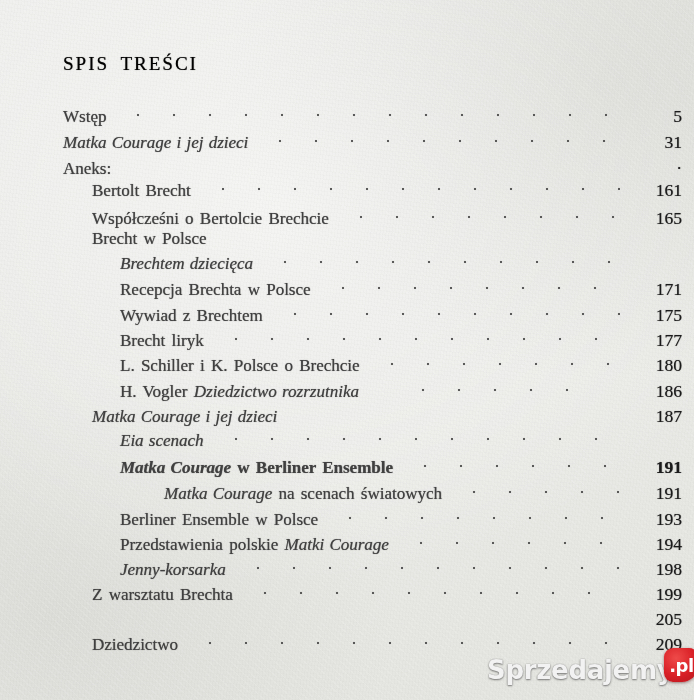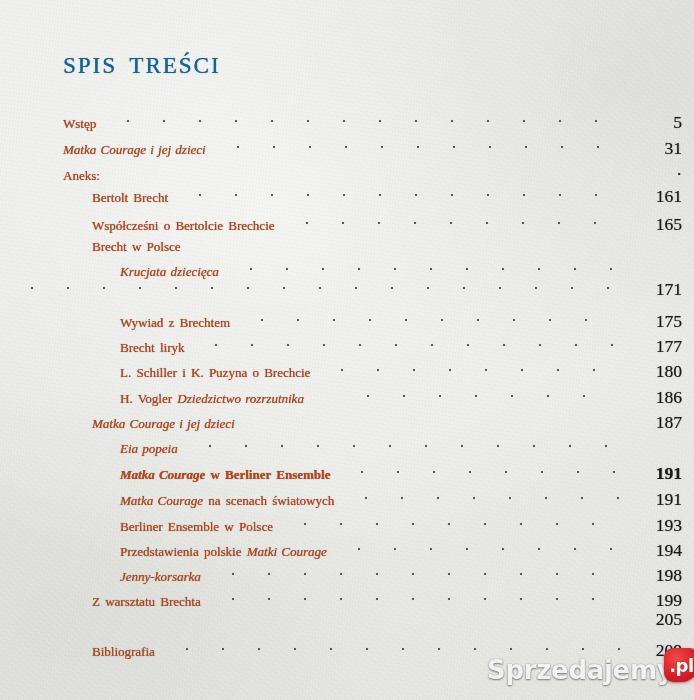--- a/index.html
+++ b/index.html
@@ -39,43 +39,42 @@
   #content {
     position: absolute;
     inset: 0;
   }
 
   
   #toc-heading {
     position: absolute;
     left: 63px;
     top: 53px;
-    font-size: 23px;
+    font-size: 19px;
     letter-spacing: 2.0px;
     word-spacing: 5px;
-    color: #0369a1;
+    color: #000000;
     text-shadow: 0 0 1px rgba(40,40,40,0.55), 0.4px 0.3px 0 rgba(60,60,60,0.35);
   }
 
   
   .entry {
     position: absolute;
     left: 0;
     right: 0;
     height: 27px;
     display: flex;
     align-items: baseline;
   }
   .label {
-    font-size: 13px;
-    color: #c2410c;
+    font-size: 17px;
+    color: #404040;
     white-space: nowrap;
     word-spacing: 2px;
     text-shadow: 0 0 1px rgba(45,45,45,0.5), 0.4px 0.25px 0 rgba(70,70,70,0.3);
-    margin-top: 10px;
   }
   .label i {
     font-style: italic;
     word-spacing: 1px;
   }
   .dots {
     flex: 1;
     margin: 0 6px 0 14px;
     position: relative;
     top: -4px;
@@ -176,64 +175,65 @@
         <span class="label">Współcześni o Bertolcie Brechcie</span>
         <span class="dots"></span>
         <span class="page">165</span>
       </div>
       <div class="entry lvl1" style="top: 229px;">
         <span class="label">Brecht  w  Polsce</span>
         <span class="dots none"></span>
         <span class="page"></span>
       </div>
       <div class="entry lvl2" style="top: 254px;">
-        <span class="label"><i>Krucjata dziecięca</i></span>
+        <span class="label"><i>Brechtem dziecięca</i></span>
         <span class="dots"></span>
         <span class="page"></span>
       </div>
       <div class="entry lvl2" style="top: 279px;">
+        <span class="label">Recepcja  Brechta  w  Polsce</span>
         <span class="dots"></span>
         <span class="page">171</span>
       </div>
       <div class="entry lvl2" style="top: 305px;">
         <span class="label">Wywiad  z  Brechtem</span>
         <span class="dots"></span>
         <span class="page">175</span>
       </div>
       <div class="entry lvl2" style="top: 330px;">
         <span class="label">Brecht  liryk</span>
         <span class="dots"></span>
         <span class="page">177</span>
       </div>
       <div class="entry lvl2" style="top: 355px;">
-        <span class="label">L.  Schiller  i  K.  Puzyna  o  Brechcie</span>
+        <span class="label">L.  Schiller  i  K.  Polsce  o  Brechcie</span>
         <span class="dots"></span>
         <span class="page">180</span>
       </div>
       <div class="entry lvl2" style="top: 381px; gap: 32px;">
         <span class="label">H. Vogler <i>Dziedzictwo rozrzutnika</i></span>
         <span class="dots"></span>
         <span class="page">186</span>
       </div>
       <div class="entry lvl1" style="top: 406px;">
         <span class="label"><i>Matka Courage i jej dzieci</i></span>
         <span class="dots none"></span>
         <span class="page">187</span>
       </div>
       <div class="entry lvl2" style="top: 431px;">
-        <span class="label"><i>Eia popeia</i></span>
+        <span class="label"><i>Eia scenach</i></span>
         <span class="dots"></span>
         <span class="page"></span>
       </div>
       <div class="entry lvl2" style="top: 457px; font-weight: bold;">
         <span class="label"><i>Matka Courage</i> w Berliner Ensemble</span>
         <span class="dots"></span>
         <span class="page">191</span>
       </div>
-      <div class="entry lvl2" style="top: 483px;">
+      <div class="entry lvl2" style="top: 483px; padding-left: 44px;">
         <span class="label"><i>Matka Courage</i> na scenach światowych</span>
         <span class="dots"></span>
         <span class="page">191</span>
       </div>
       <div class="entry lvl2" style="top: 509px;">
         <span class="label">Berliner  Ensemble  w  Polsce</span>
         <span class="dots"></span>
         <span class="page">193</span>
       </div>
       <div class="entry lvl2" style="top: 534px; justify-content: space-between;">
@@ -249,21 +249,21 @@
       <div class="entry lvl1" style="top: 584px;">
         <span class="label">Z  warsztatu  Brechta</span>
         <span class="dots"></span>
         <span class="page">199</span>
       </div>
       <div class="entry lvl1" style="top: 609px;">
         <span class="dots none"></span>
         <span class="page">205</span>
       </div>
       <div class="entry lvl1" style="top: 634px;">
-        <span class="label">Bibliografia</span>
+        <span class="label">Dziedzictwo</span>
         <span class="dots"></span>
         <span class="page">209</span>
       </div>
     </div>
 
   <div id="watermark">
     <span id="watermark-text">Sprzedajemy</span>
     <span id="watermark-badge">
       <span id="watermark-badge-text">.pl</span>
     </span>

